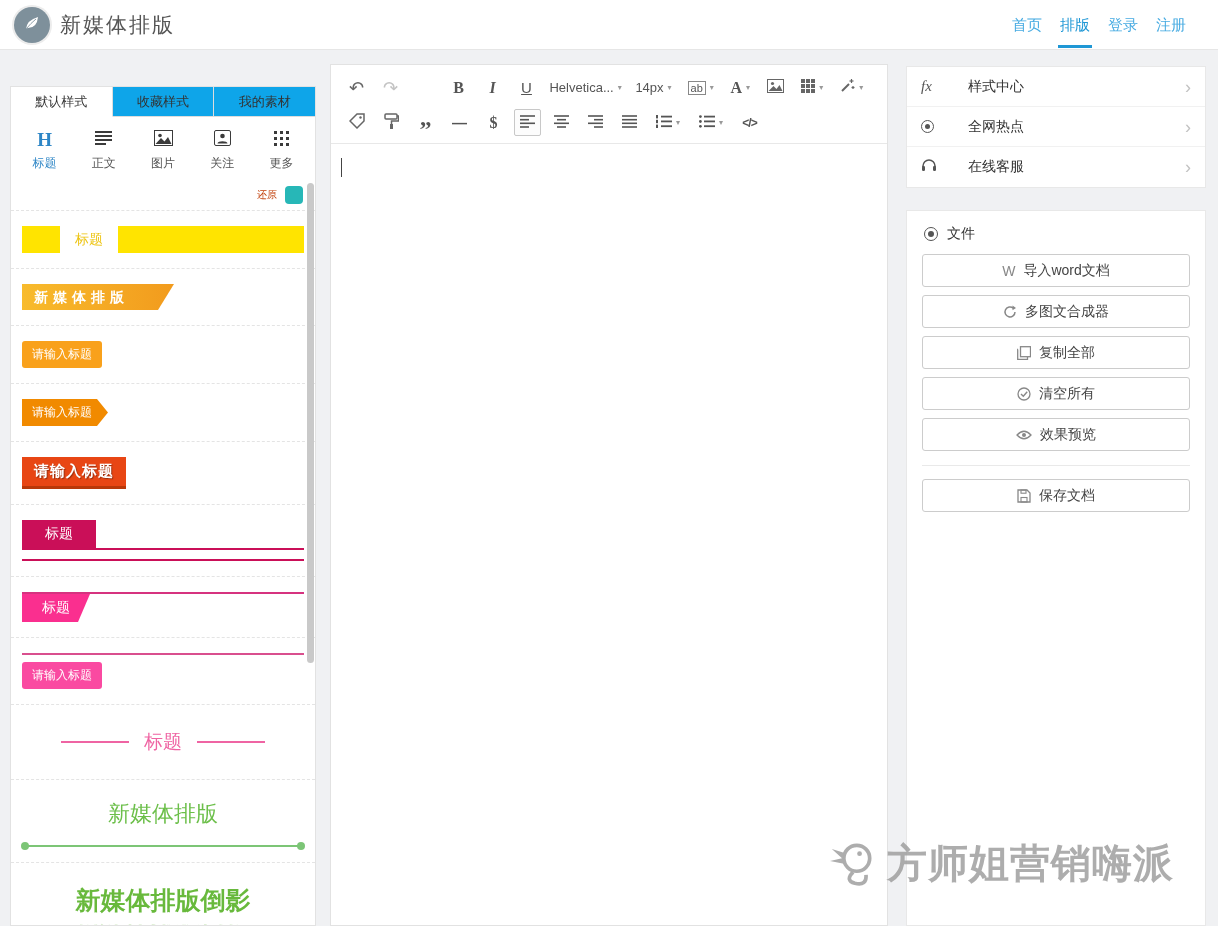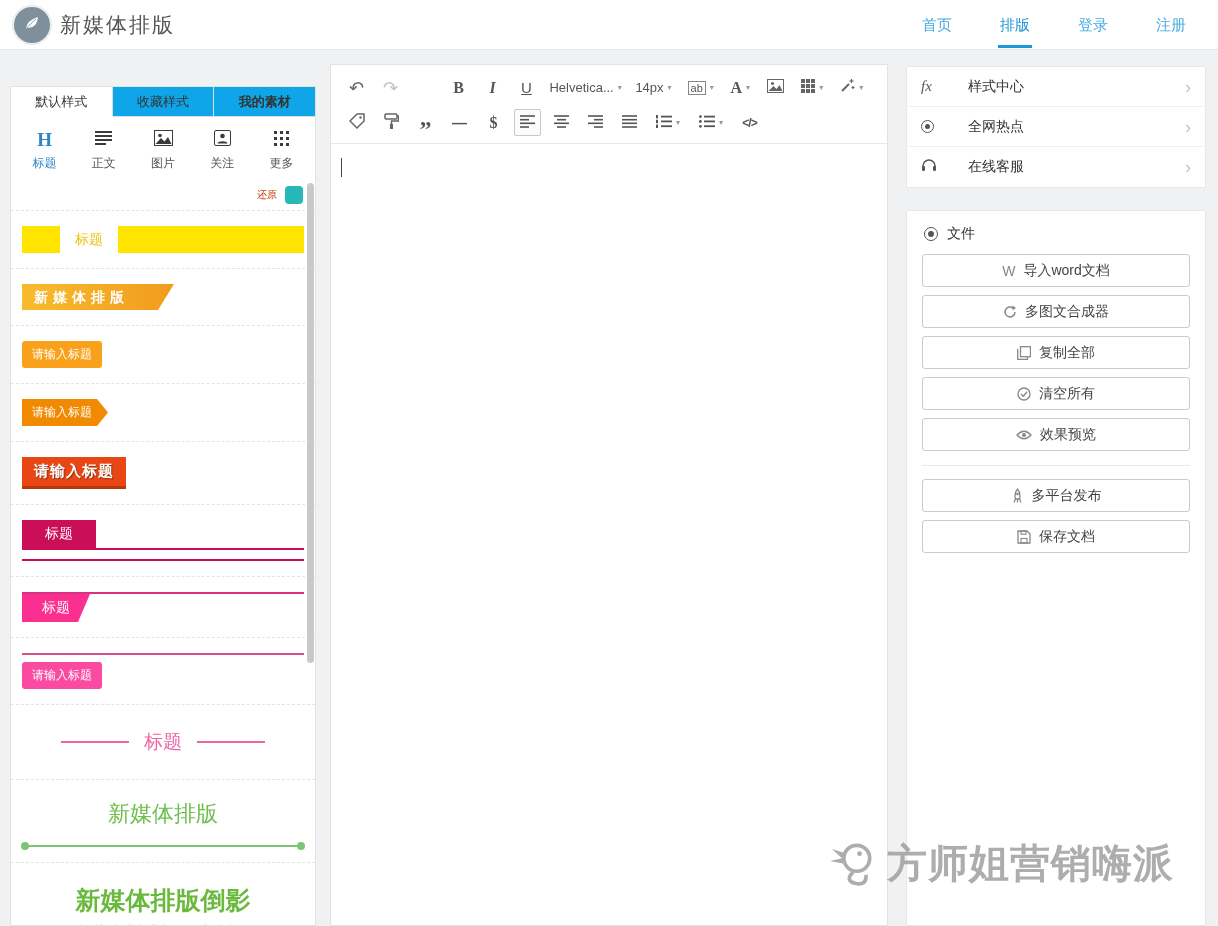--- a/index.html
+++ b/index.html
@@ -8,31 +8,31 @@
     position:relative; background:#f0f1f3; overflow:hidden;
     font-family:"Liberation Sans","DejaVu Sans",sans-serif; color:#333;
   }
   
   .header { position:absolute; top:0; left:0; right:0; height:50px; background:#fff;
     border-bottom:1px solid #e6e6e6; display:flex; align-items:center; padding:0 30px 0 14px; z-index:5; }
   .logo { width:36px; height:36px; border-radius:50%; background:#7e909b;
     display:flex; align-items:center; justify-content:center; box-shadow:0 0 0 2px #ececec; }
   .app-title { margin-left:10px; font-family:"Liberation Serif","DejaVu Serif",serif;
     font-size:21px; color:#555; letter-spacing:2px; }
-  .nav { margin-left:auto; display:flex; gap:44px; align-items:center; height:50px; }
+  .nav { margin-left:auto; display:flex; gap:14px; align-items:center; height:50px; }
   .nav-item { font-size:15px; color:#47abe2; cursor:pointer; padding:15px 2px 13px; }
   .nav-item.active { color:#1f97d5; border-bottom:3px solid #1f97d5; padding-bottom:10px; }
 
   
   .left-panel { position:absolute; left:10px; top:64px; width:306px; bottom:0;
     background:#fff; border:1px solid #e2e2e2; overflow:hidden;margin-top:22px; }
   .tabs { display:flex; }
   .tab { flex:1; height:30px; line-height:29px; text-align:center; font-size:13px; color:#333;
     background:#0ea5e9; border-bottom:1px solid #ddd; border-right:1px solid #ddd; cursor:pointer; }
-  .tab:last-child { border-right:none;font-weight:bold; }
+  .tab:last-child { border-right:none; }
   .tab.active { background:#fff; border-bottom-color:transparent; }
   .cats { display:flex; padding:12px 4px 8px; }
   .cat { flex:1; text-align:center; cursor:pointer; }
   .cat-icon { height:22px; display:flex; align-items:center; justify-content:center; }
   .cat-label { font-size:12px; margin-top:4px; color:#555; }
   .cat.active .cat-label { color:#2e86c6; }
   .h-glyph { font-family:"Liberation Serif","DejaVu Serif",serif; font-weight:bold; font-size:19px; color:#2e86c6; }
   .restore-row { height:30px; display:flex; align-items:center; justify-content:flex-end;
     padding-right:12px; gap:8px; }
   .restore-label { font-size:10px; color:#c2410c; }
@@ -541,30 +541,20 @@
       <svg width="16" height="10" viewBox="0 0 16 10">
           <path d="M1 5 Q8 -2.5 15 5 Q8 12.5 1 5 Z" fill="none" stroke="#888" stroke-width="1.3"></path>
           <circle cx="8" cy="5" r="2" fill="#888"></circle>
         </svg>
     </span>
     <span>效果预览</span>
   </div>
   <div class="file-divider"></div>
   <div class="file-btn">
     <span class="btn-icon">
-      <svg width="13" height="16" viewBox="0 0 13 16">
-          <path d="M6.5 1 Q10 5 8.6 11 H4.4 Q3 5 6.5 1 Z" fill="none" stroke="#888" stroke-width="1.3"></path>
-          <circle cx="6.5" cy="6" r="1.3" fill="#888"></circle>
-          <path d="M4.4 11 L3 14.5 M8.6 11 L10 14.5 M6.5 11 V14.5" fill="none" stroke="#888" stroke-width="1.2"></path>
-        </svg>
-    </span>
-    <span>多平台发布</span>
-  </div>
-  <div class="file-btn">
-    <span class="btn-icon">
       <svg width="14" height="14" viewBox="0 0 14 14">
           <path d="M1 1 H10 L13 4 V13 H1 Z" fill="none" stroke="#888" stroke-width="1.3"></path>
           <rect x="4" y="8.5" width="6" height="4.5" fill="none" stroke="#888" stroke-width="1.1"></rect>
           <rect x="4" y="1" width="5" height="3.2" fill="none" stroke="#888" stroke-width="1.1"></rect>
         </svg>
     </span>
     <span>保存文档</span>
   </div>
 </div>
 

